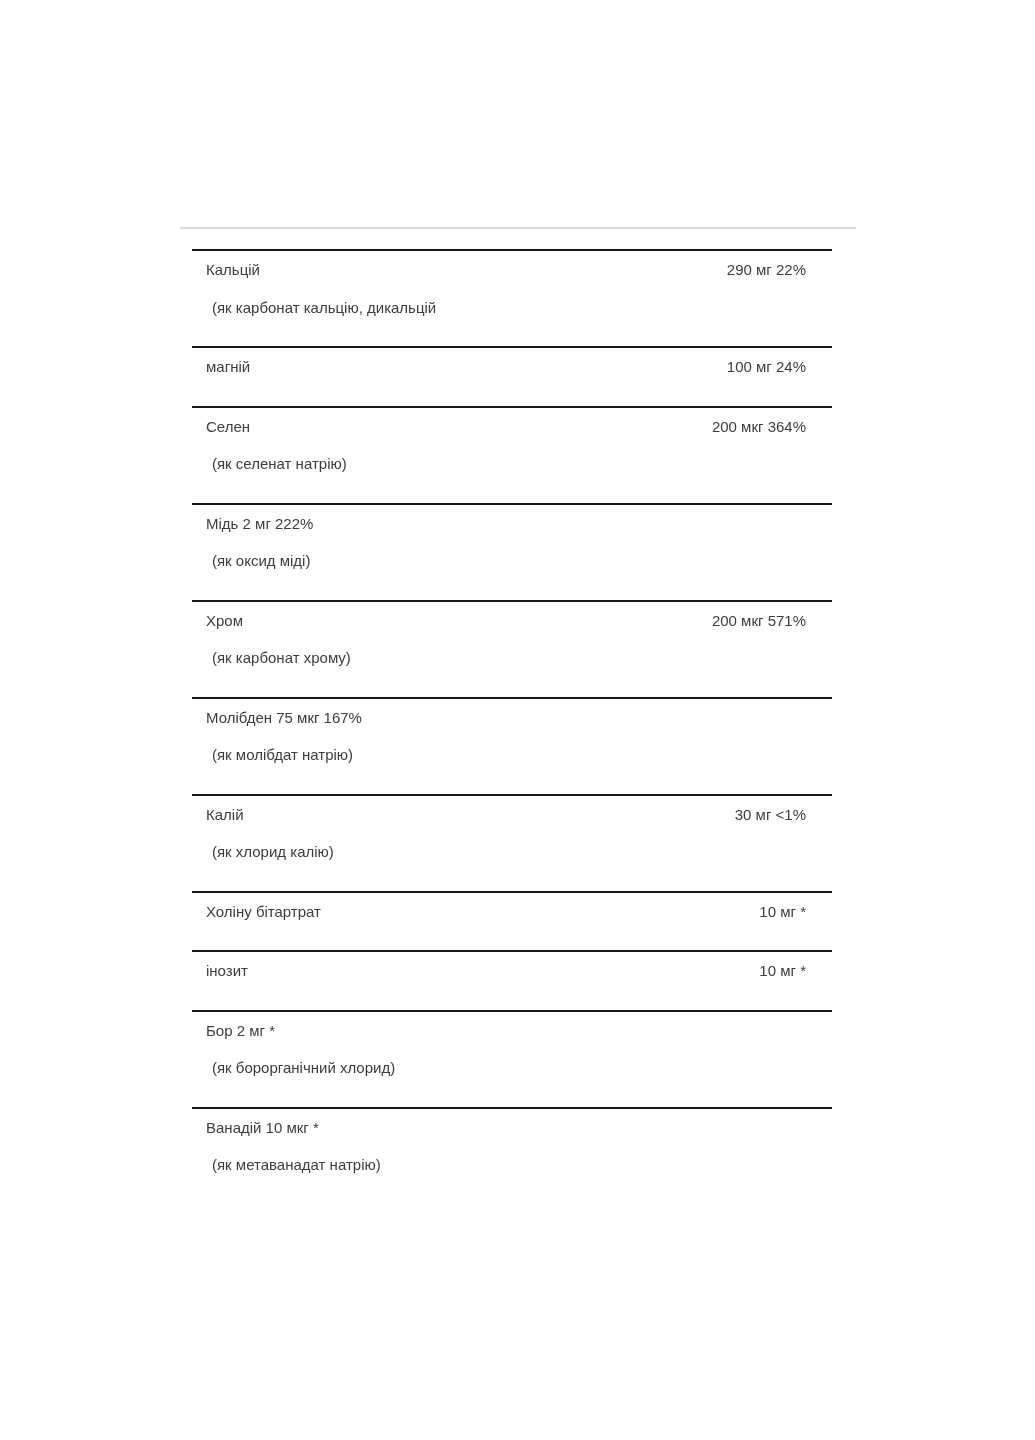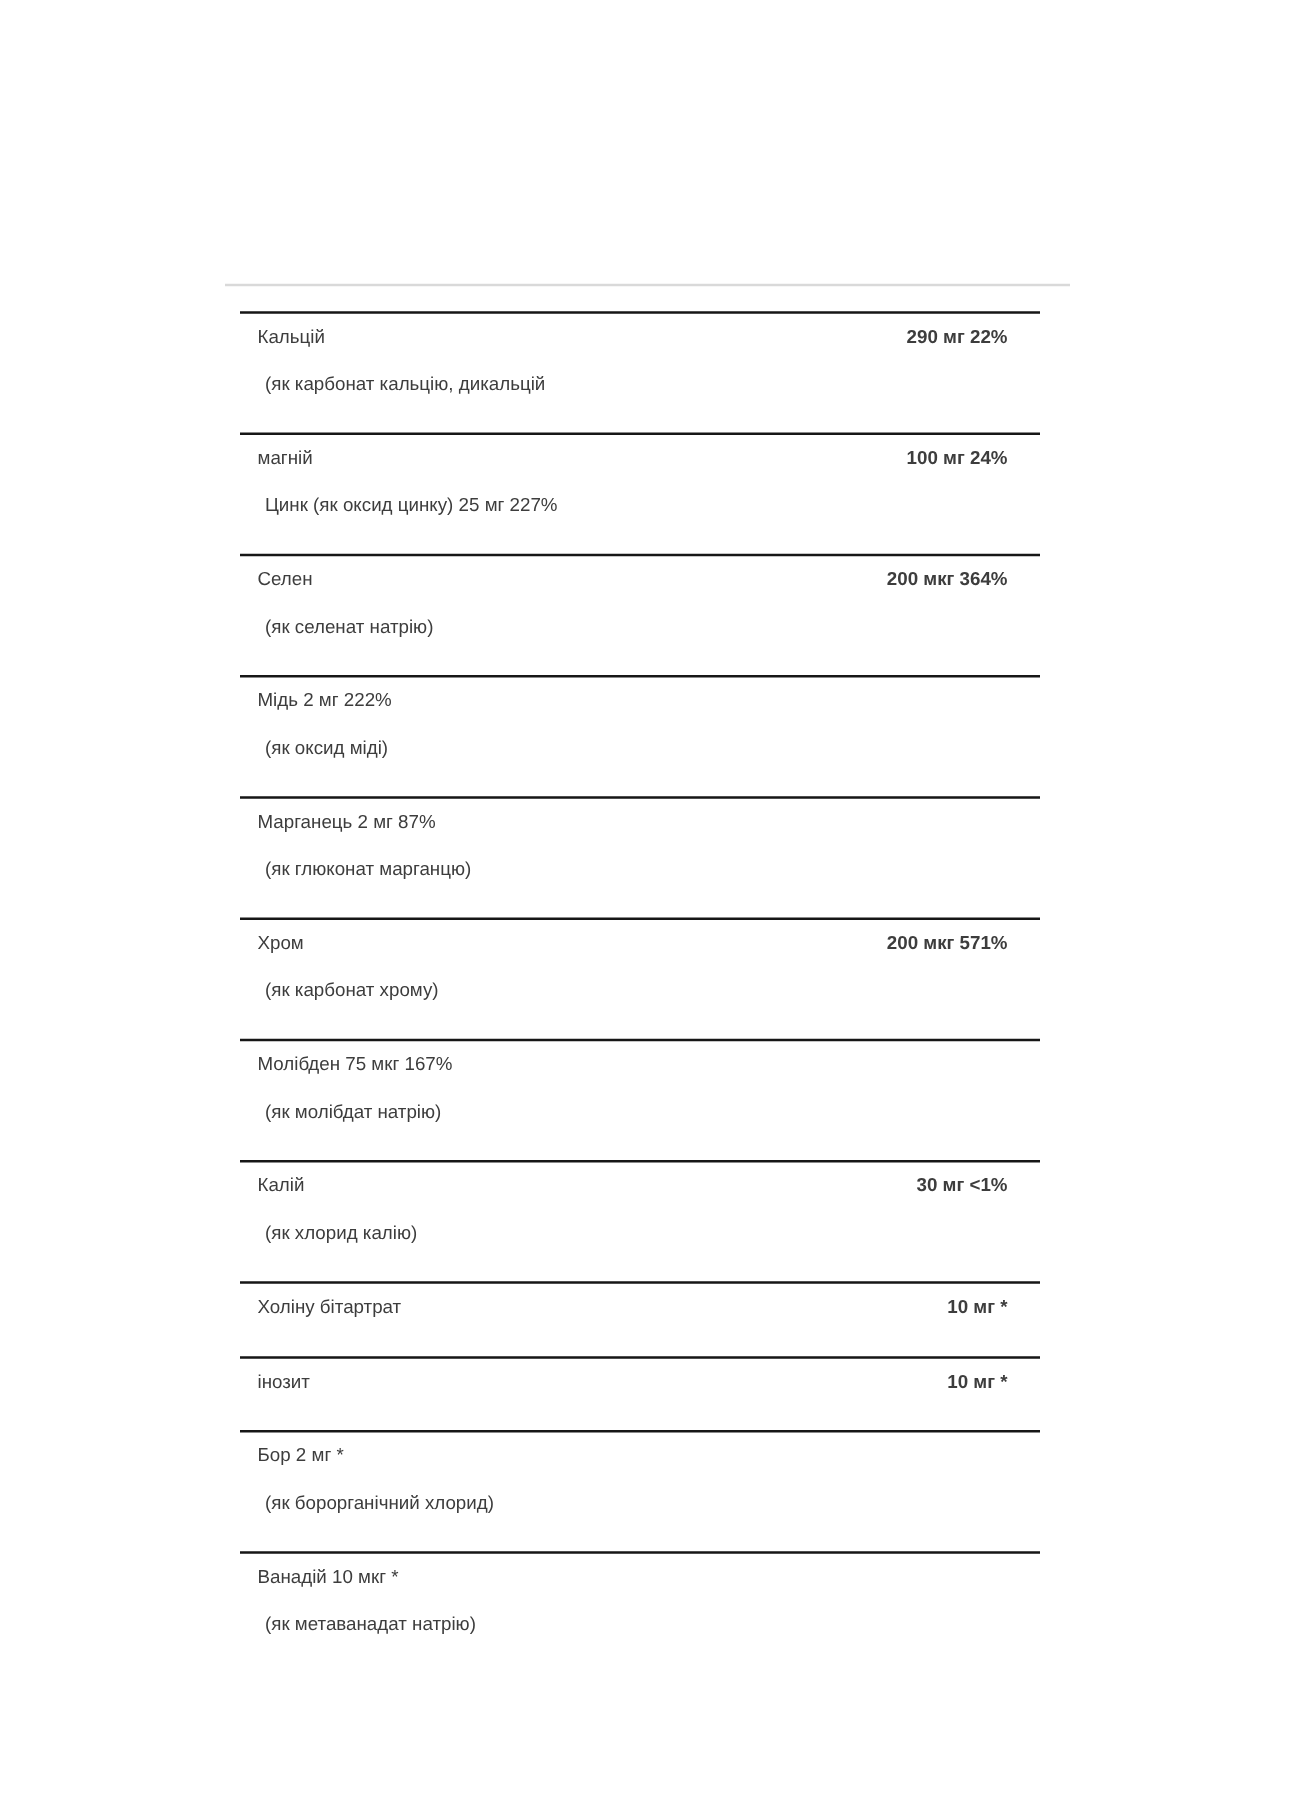--- a/index.html
+++ b/index.html
@@ -47,21 +47,20 @@
   }
   .line.sub {
     padding-left: 20px;
   }
   .line .left {
     white-space: nowrap;
   }
   .line .right {
     white-space: nowrap;
     text-align: left;
-    font-weight: bold;
   }
 </style>
 </head>
 <body>
 
 <div class="viewport">
   <div class="content">
     <div class="top-divider"></div>
     <div class="facts-table" id="facts-table">
         <div class="row">
@@ -72,52 +71,38 @@
           <div class="line sub">
             <span class="left">(як карбонат кальцію, дикальцій</span>
             <span class="right"></span>
           </div>
         </div>
         <div class="row">
           <div class="line">
             <span class="left">магній</span>
             <span class="right">100 мг 24%</span>
           </div>
-          <div class="line sub">
-            <span class="left">Цинк (як оксид цинку) 25 мг 227%</span>
-            <span class="right"></span>
-          </div>
         </div>
         <div class="row">
           <div class="line">
             <span class="left">Селен</span>
             <span class="right">200 мкг 364%</span>
           </div>
           <div class="line sub">
             <span class="left">(як селенат натрію)</span>
             <span class="right"></span>
           </div>
         </div>
         <div class="row">
           <div class="line">
             <span class="left">Мідь 2 мг 222%</span>
             <span class="right"></span>
           </div>
           <div class="line sub">
             <span class="left">(як оксид міді)</span>
-            <span class="right"></span>
-          </div>
-        </div>
-        <div class="row">
-          <div class="line">
-            <span class="left">Марганець 2 мг 87%</span>
-            <span class="right"></span>
-          </div>
-          <div class="line sub">
-            <span class="left">(як глюконат марганцю)</span>
             <span class="right"></span>
           </div>
         </div>
         <div class="row">
           <div class="line">
             <span class="left">Хром</span>
             <span class="right">200 мкг 571%</span>
           </div>
           <div class="line sub">
             <span class="left">(як карбонат хрому)</span>

